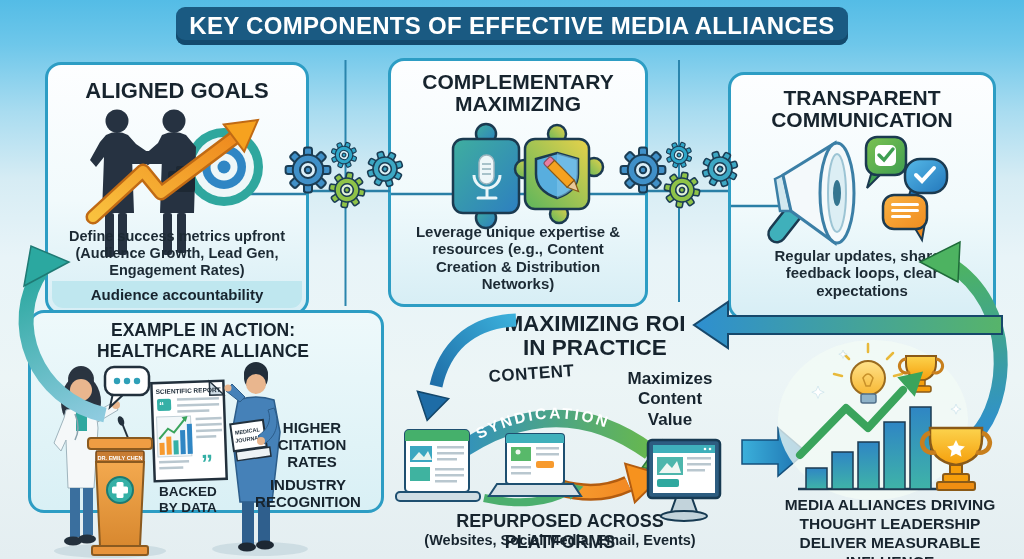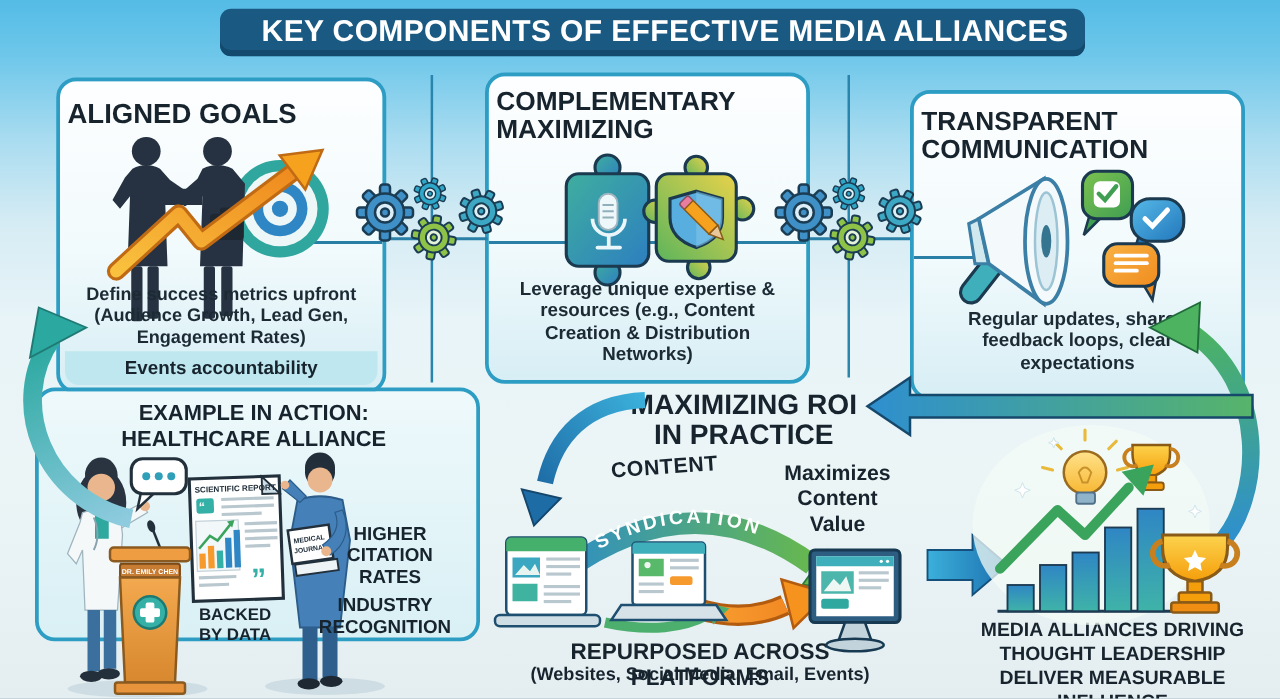--- a/index.html
+++ b/index.html
@@ -2,24 +2,24 @@
 <html><head>
 <meta charset="utf-8">
 <style>
   html,body{margin:0;padding:0;background:#9fb6c0;}
   .canvas{position:relative;width:1024px;height:559px;overflow:hidden;
     font-family:"Liberation Sans",sans-serif;color:#17242e;
     background:linear-gradient(180deg,#54bce6 0%,#6ec7ea 8%,#a9dcf0 20%,#d6ecf4 32%,#e8f4f8 46%,#ecf5f6 68%,#e4eef1 100%);}
   .abs{position:absolute;}
   .banner{position:absolute;left:176px;top:7px;width:672px;height:38px;background:#1a5a82;
     border-radius:9px;display:flex;align-items:center;justify-content:center;color:#fff;
-    font-weight:bold;font-size:24px;letter-spacing:.3px;box-shadow:inset 0 -5px 0 #134a6d;padding-left:20px;}
+    font-weight:bold;font-size:24px;letter-spacing:.3px;box-shadow:inset 0 -5px 0 #134a6d;}
   .panel{position:absolute;border:3px solid #2d9dc4;border-radius:16px;
     background:linear-gradient(180deg,#fdfeff 0%,#f1fafc 55%,#d7eef5 100%);}
-  .panel-title{position:absolute;left:6px;right:6px;font-weight:bold;
+  .panel-title{position:absolute;left:6px;right:6px;text-align:center;font-weight:bold;
     color:#17242e;line-height:1.06;}
   .panel-body{position:absolute;left:9px;right:9px;text-align:center;font-weight:bold;
     color:#1c2a34;line-height:1.16;}
   .panel-footer{position:absolute;left:4px;right:4px;bottom:4px;height:27px;background:#bfe7ef;
     border-radius:0 0 11px 11px;display:flex;align-items:center;justify-content:center;
     font-weight:bold;font-size:15px;color:#17242e;}
   .txt{position:absolute;text-align:center;font-weight:bold;color:#17242e;}
   .artsvg{position:absolute;inset:0;width:100%;height:100%;}
   svg text{font-family:"Liberation Sans",sans-serif;font-weight:bold;}
   .overlay{position:absolute;left:0;top:0;width:1024px;height:559px;pointer-events:none;}
@@ -63,21 +63,21 @@
         <rect x="128" y="101" width="11" height="6" rx="2" fill="#1d2833"></rect>
       </g>
       <g>
         <polyline points="45,152 95,106 113,128 186,73" fill="none" stroke="#c06a14" stroke-width="15" stroke-linejoin="round" stroke-linecap="round"></polyline>
         <polyline points="45,152 95,106 113,128 186,73" fill="none" stroke="url(#goldg)" stroke-width="10" stroke-linejoin="round" stroke-linecap="round"></polyline>
         <polygon points="0,-17 30,0 0,17" transform="translate(186,73) rotate(-37)" fill="#f6a21f" stroke="#c06a14" stroke-width="2"></polygon>
       </g>
     </svg>
     <div class="panel-title" style="top:14px;font-size:22px;">ALIGNED GOALS</div>
     <div class="panel-body" style="top:163px;font-size:14.5px;">Define success metrics upfront (Audience Growth, Lead Gen, Engagement Rates)</div>
-    <div class="panel-footer">Events accountability</div>
+    <div class="panel-footer">Audience accountability</div>
   </div>
 
   <div class="panel" style="left:388px;top:58px;width:254px;height:243px;">
     <svg class="artsvg" viewBox="0 0 254 243">
       <defs>
         <linearGradient id="pzl" x1="0" y1="0" x2="1" y2="1">
           <stop offset="0" stop-color="#3fae9f"></stop>
             <stop offset="1" stop-color="#2d7fc0"></stop>
         </linearGradient>
         <linearGradient id="pzr" x1="1" y1="0" x2="0" y2="1">

